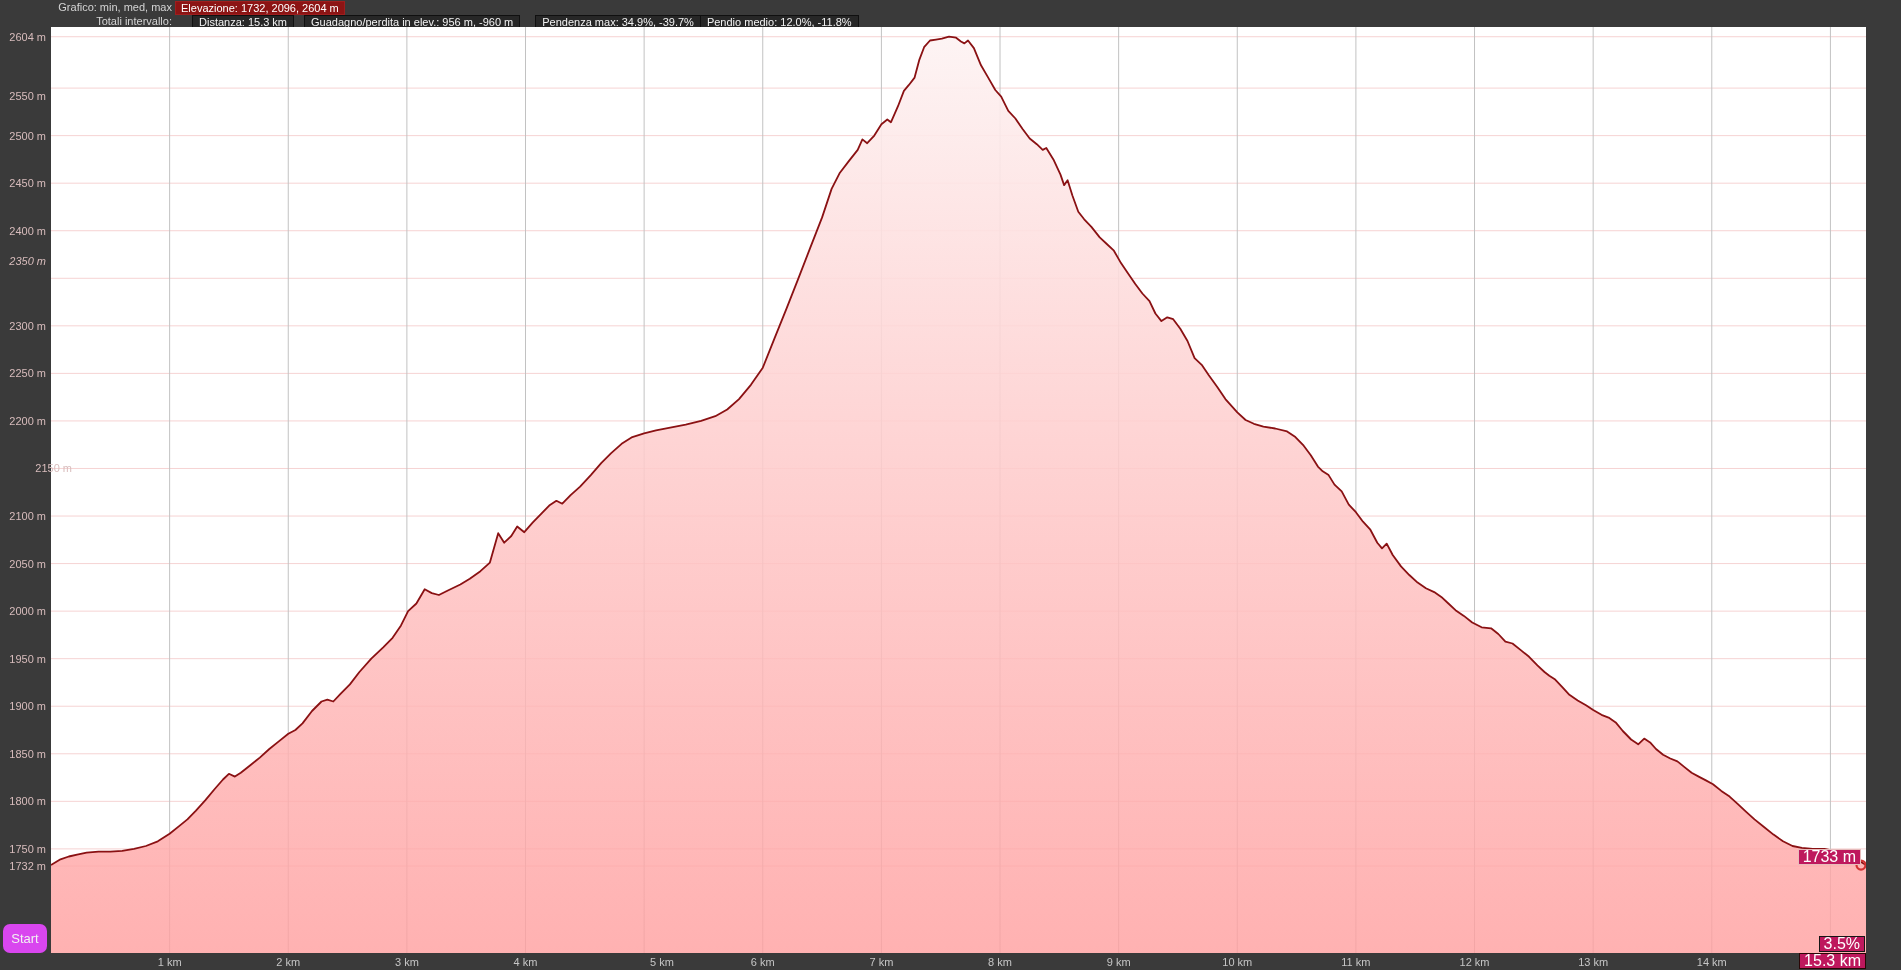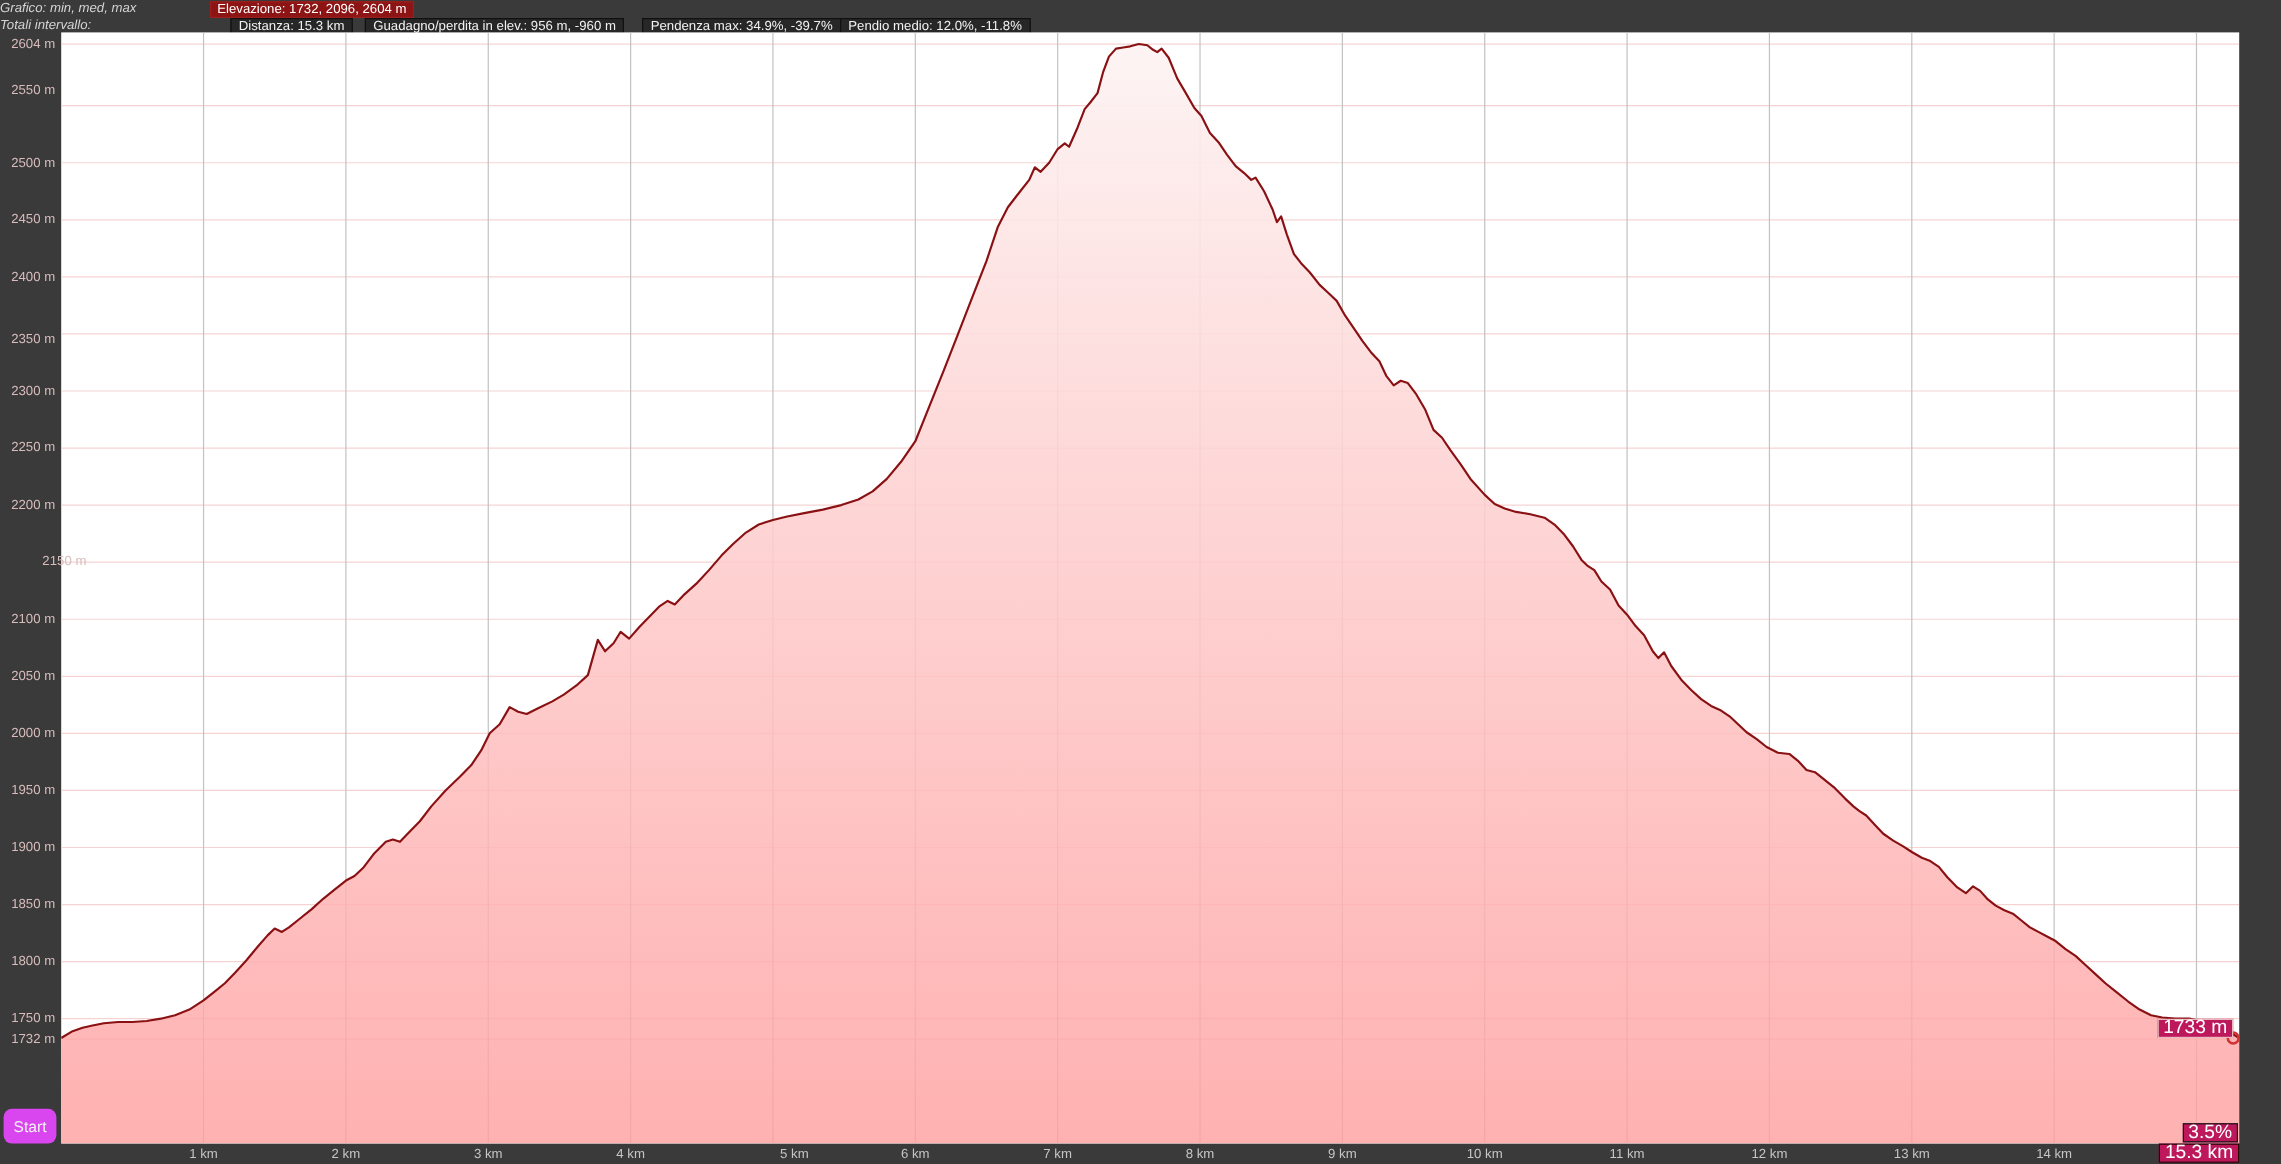--- a/index.html
+++ b/index.html
@@ -4,21 +4,21 @@
 <style>
   html,body{margin:0;padding:0;}
   body{
     width:1901px;height:970px;overflow:hidden;position:relative;
     background:#3a3a3a;
     font-family:"Liberation Sans","DejaVu Sans",sans-serif;
     -webkit-font-smoothing:antialiased;
   }
   
   .hdr-row{position:absolute;left:0;display:flex;align-items:flex-start;height:14px;}
-  .hdr-label{display:inline-block;width:172px;text-align:left;color:#d4d4d4;font-size:11px;line-height:13px;font-style:italic;}
+  .hdr-label{display:inline-block;width:172px;text-align:right;color:#d4d4d4;font-size:11px;line-height:13px;}
   .badge-red{
     margin-left:3px;background:#8c1414;border:1px solid #9e1e1e;color:#ffffff;
     font-size:11px;line-height:12px;padding:0 5px;white-space:nowrap;
   }
   .stat-box{
     margin-left:10px;background:#272727;border:1px solid #101010;color:#f2f2f2;
     font-size:11px;line-height:12px;padding:0 6px;white-space:nowrap;
   }
   .stat-box.first{margin-left:20px;}
   .stat-box.gap{margin-left:15px;text-align:center;}
@@ -112,25 +112,25 @@
       <line x1="1660.7843137254902" y1="0" x2="1660.7843137254902" y2="926" stroke="#c2c2c2" stroke-width="1"></line>
       <line x1="1779.4117647058824" y1="0" x2="1779.4117647058824" y2="926" stroke="#c2c2c2" stroke-width="1"></line>
       <path d="M0.0 838.0 L9.5 832.3 L17.8 829.5 L26.1 827.6 L35.6 825.7 L47.5 824.7 L59.3 824.7 L71.2 823.8 L83.0 821.9 L94.9 819.0 L106.8 814.3 L118.6 806.7 L128.1 799.1 L136.4 792.4 L144.7 783.8 L154.2 773.4 L163.7 762.0 L172.0 752.5 L177.9 746.8 L183.9 749.6 L189.8 745.8 L199.3 738.2 L208.8 730.6 L218.3 722.0 L227.8 714.4 L237.3 706.8 L244.4 703.0 L251.5 696.4 L261.0 684.0 L270.5 674.5 L276.4 672.6 L282.3 674.5 L289.5 666.9 L298.9 657.4 L308.4 645.0 L320.3 631.7 L332.2 620.3 L341.6 610.8 L350.0 598.4 L357.1 584.1 L365.4 576.5 L373.7 562.3 L380.8 566.1 L387.9 568.0 L397.4 563.2 L409.3 557.5 L418.8 551.8 L429.4 544.2 L438.9 535.6 L447.2 506.2 L453.2 515.7 L460.3 509.0 L466.2 499.5 L473.3 505.2 L481.6 495.7 L489.9 487.1 L498.2 478.6 L505.4 473.8 L511.3 476.7 L519.6 468.1 L529.1 459.6 L539.8 448.1 L550.4 435.8 L559.9 426.3 L570.6 416.8 L581.3 410.1 L593.1 406.3 L605.0 403.4 L619.2 400.6 L634.7 397.7 L650.1 393.9 L664.3 389.2 L676.2 382.5 L688.0 372.1 L699.9 357.8 L711.8 340.7 L723.6 311.2 L735.5 281.7 L747.4 251.3 L759.2 220.9 L771.1 190.4 L780.6 161.9 L788.9 145.7 L798.4 133.4 L806.7 122.9 L811.4 112.4 L816.2 116.2 L823.3 108.6 L830.4 97.2 L836.3 92.5 L839.9 95.3 L847.0 79.2 L852.9 63.9 L857.7 58.2 L863.6 50.6 L868.4 32.6 L873.1 20.2 L879.0 13.5 L885.0 12.6 L890.9 11.6 L898.0 9.7 L905.1 10.7 L909.9 14.5 L913.4 16.4 L917.0 13.5 L922.9 21.1 L930.0 38.3 L937.2 50.6 L944.3 63.0 L950.2 69.6 L957.3 83.9 L964.4 91.5 L971.6 102.0 L978.7 111.5 L985.8 117.2 L991.7 122.9 L995.3 121.0 L1002.4 132.4 L1009.5 147.6 L1013.1 158.1 L1016.6 153.3 L1021.4 168.5 L1027.3 184.7 L1033.2 192.3 L1040.4 199.9 L1048.7 210.4 L1055.8 217.0 L1062.9 223.7 L1070.0 236.1 L1077.1 246.5 L1084.3 257.0 L1091.4 266.5 L1098.5 274.1 L1104.4 286.5 L1110.4 294.1 L1116.3 290.3 L1122.2 292.2 L1129.3 301.7 L1136.5 314.0 L1143.6 331.2 L1150.7 337.8 L1157.8 348.3 L1166.1 359.7 L1174.4 372.1 L1186.3 385.4 L1194.6 393.0 L1202.9 396.8 L1212.4 399.6 L1224.2 401.5 L1236.1 404.4 L1244.4 410.1 L1252.7 418.7 L1259.8 428.2 L1266.9 439.6 L1271.7 444.3 L1277.6 448.1 L1283.5 457.6 L1290.7 464.3 L1297.8 477.6 L1304.9 485.2 L1312.0 494.7 L1319.1 502.3 L1326.3 515.7 L1331.0 521.4 L1335.7 516.6 L1341.7 528.0 L1350.0 539.4 L1358.3 548.0 L1366.6 555.6 L1374.9 561.3 L1383.2 565.1 L1390.3 569.9 L1397.4 576.5 L1404.5 583.2 L1412.9 588.9 L1421.2 595.5 L1430.6 600.3 L1440.1 601.3 L1447.3 607.0 L1454.4 614.6 L1461.5 616.5 L1469.8 623.1 L1478.1 629.8 L1486.4 638.3 L1493.5 645.0 L1498.3 648.8 L1504.2 652.6 L1511.3 660.2 L1518.4 667.8 L1526.7 673.5 L1535.0 678.3 L1542.2 683.0 L1550.5 687.8 L1557.6 690.6 L1564.7 695.4 L1571.8 704.0 L1580.1 712.5 L1587.2 717.3 L1593.2 711.6 L1599.1 715.4 L1605.0 722.0 L1612.1 727.7 L1619.3 731.5 L1626.4 734.4 L1633.5 740.1 L1640.6 745.8 L1647.7 749.6 L1654.9 753.4 L1662.0 757.2 L1670.3 763.9 L1678.6 769.6 L1686.9 777.2 L1695.2 784.8 L1703.5 792.4 L1713.0 800.0 L1722.5 807.6 L1732.0 814.3 L1741.5 819.0 L1750.9 820.9 L1761.6 821.9 L1773.5 821.9 L1783.0 823.8 L1791.3 825.7 L1798.4 828.5 L1805.5 832.3 L1815.0 838.0 L1815.0 926 L0.0 926 Z" fill="url(#fillgrad)" stroke="none"></path>
       <path d="M0.0 838.0 L9.5 832.3 L17.8 829.5 L26.1 827.6 L35.6 825.7 L47.5 824.7 L59.3 824.7 L71.2 823.8 L83.0 821.9 L94.9 819.0 L106.8 814.3 L118.6 806.7 L128.1 799.1 L136.4 792.4 L144.7 783.8 L154.2 773.4 L163.7 762.0 L172.0 752.5 L177.9 746.8 L183.9 749.6 L189.8 745.8 L199.3 738.2 L208.8 730.6 L218.3 722.0 L227.8 714.4 L237.3 706.8 L244.4 703.0 L251.5 696.4 L261.0 684.0 L270.5 674.5 L276.4 672.6 L282.3 674.5 L289.5 666.9 L298.9 657.4 L308.4 645.0 L320.3 631.7 L332.2 620.3 L341.6 610.8 L350.0 598.4 L357.1 584.1 L365.4 576.5 L373.7 562.3 L380.8 566.1 L387.9 568.0 L397.4 563.2 L409.3 557.5 L418.8 551.8 L429.4 544.2 L438.9 535.6 L447.2 506.2 L453.2 515.7 L460.3 509.0 L466.2 499.5 L473.3 505.2 L481.6 495.7 L489.9 487.1 L498.2 478.6 L505.4 473.8 L511.3 476.7 L519.6 468.1 L529.1 459.6 L539.8 448.1 L550.4 435.8 L559.9 426.3 L570.6 416.8 L581.3 410.1 L593.1 406.3 L605.0 403.4 L619.2 400.6 L634.7 397.7 L650.1 393.9 L664.3 389.2 L676.2 382.5 L688.0 372.1 L699.9 357.8 L711.8 340.7 L723.6 311.2 L735.5 281.7 L747.4 251.3 L759.2 220.9 L771.1 190.4 L780.6 161.9 L788.9 145.7 L798.4 133.4 L806.7 122.9 L811.4 112.4 L816.2 116.2 L823.3 108.6 L830.4 97.2 L836.3 92.5 L839.9 95.3 L847.0 79.2 L852.9 63.9 L857.7 58.2 L863.6 50.6 L868.4 32.6 L873.1 20.2 L879.0 13.5 L885.0 12.6 L890.9 11.6 L898.0 9.7 L905.1 10.7 L909.9 14.5 L913.4 16.4 L917.0 13.5 L922.9 21.1 L930.0 38.3 L937.2 50.6 L944.3 63.0 L950.2 69.6 L957.3 83.9 L964.4 91.5 L971.6 102.0 L978.7 111.5 L985.8 117.2 L991.7 122.9 L995.3 121.0 L1002.4 132.4 L1009.5 147.6 L1013.1 158.1 L1016.6 153.3 L1021.4 168.5 L1027.3 184.7 L1033.2 192.3 L1040.4 199.9 L1048.7 210.4 L1055.8 217.0 L1062.9 223.7 L1070.0 236.1 L1077.1 246.5 L1084.3 257.0 L1091.4 266.5 L1098.5 274.1 L1104.4 286.5 L1110.4 294.1 L1116.3 290.3 L1122.2 292.2 L1129.3 301.7 L1136.5 314.0 L1143.6 331.2 L1150.7 337.8 L1157.8 348.3 L1166.1 359.7 L1174.4 372.1 L1186.3 385.4 L1194.6 393.0 L1202.9 396.8 L1212.4 399.6 L1224.2 401.5 L1236.1 404.4 L1244.4 410.1 L1252.7 418.7 L1259.8 428.2 L1266.9 439.6 L1271.7 444.3 L1277.6 448.1 L1283.5 457.6 L1290.7 464.3 L1297.8 477.6 L1304.9 485.2 L1312.0 494.7 L1319.1 502.3 L1326.3 515.7 L1331.0 521.4 L1335.7 516.6 L1341.7 528.0 L1350.0 539.4 L1358.3 548.0 L1366.6 555.6 L1374.9 561.3 L1383.2 565.1 L1390.3 569.9 L1397.4 576.5 L1404.5 583.2 L1412.9 588.9 L1421.2 595.5 L1430.6 600.3 L1440.1 601.3 L1447.3 607.0 L1454.4 614.6 L1461.5 616.5 L1469.8 623.1 L1478.1 629.8 L1486.4 638.3 L1493.5 645.0 L1498.3 648.8 L1504.2 652.6 L1511.3 660.2 L1518.4 667.8 L1526.7 673.5 L1535.0 678.3 L1542.2 683.0 L1550.5 687.8 L1557.6 690.6 L1564.7 695.4 L1571.8 704.0 L1580.1 712.5 L1587.2 717.3 L1593.2 711.6 L1599.1 715.4 L1605.0 722.0 L1612.1 727.7 L1619.3 731.5 L1626.4 734.4 L1633.5 740.1 L1640.6 745.8 L1647.7 749.6 L1654.9 753.4 L1662.0 757.2 L1670.3 763.9 L1678.6 769.6 L1686.9 777.2 L1695.2 784.8 L1703.5 792.4 L1713.0 800.0 L1722.5 807.6 L1732.0 814.3 L1741.5 819.0 L1750.9 820.9 L1761.6 821.9 L1773.5 821.9 L1783.0 823.8 L1791.3 825.7 L1798.4 828.5 L1805.5 832.3 L1815.0 838.0 " fill="none" stroke="#8a1113" stroke-width="1.8" stroke-linejoin="round"></path>
       <circle cx="1810" cy="838.049" r="4.5" fill="none" stroke="#d23232" stroke-width="2.2"></circle>
     </svg>
 </div>
 
 <div id="ylabels">
     <span class="ylab" style="top: 29.728px;">2604 m</span>
-    <span class="ylab" style="top: 68px; text-align: right;">2550 m</span>
+    <span class="ylab" style="top: 89px; text-align: right;">2550 m</span>
     <span class="ylab" style="top: 128.632px;">2500 m</span>
     <span class="ylab" style="top: 176.182px;">2450 m</span>
     <span class="ylab" style="top: 223.732px;">2400 m</span>
-    <span class="ylab" style="top: 276px;">2350 m</span>
+    <span class="ylab" style="top: 254px; font-style: italic;">2350 m</span>
     <span class="ylab" style="top: 318.832px;">2300 m</span>
     <span class="ylab" style="top: 366.382px;">2250 m</span>
     <span class="ylab" style="top: 413.932px;">2200 m</span>
     <span class="ylab" style="top: 461.482px; margin-left: 26px;">2150 m</span>
     <span class="ylab" style="top: 509.032px;">2100 m</span>
     <span class="ylab" style="top: 556.582px;">2050 m</span>
     <span class="ylab" style="top: 604.132px;">2000 m</span>
     <span class="ylab" style="top: 651.682px;">1950 m</span>
     <span class="ylab" style="top: 699.232px;">1900 m</span>
     <span class="ylab" style="top: 746.782px;">1850 m</span>

